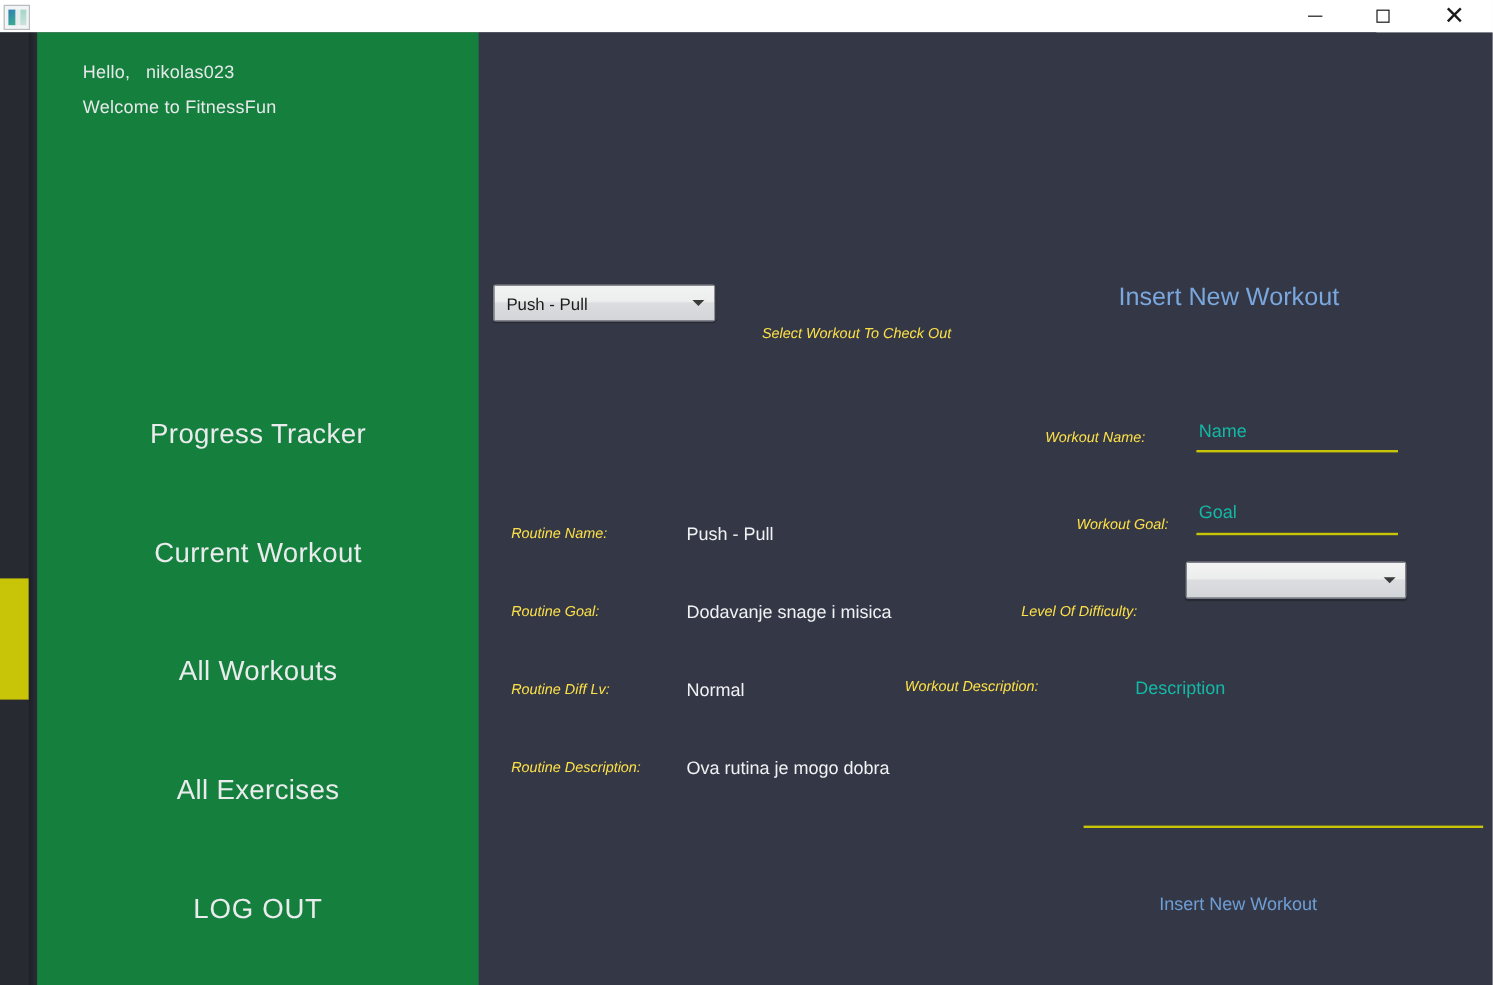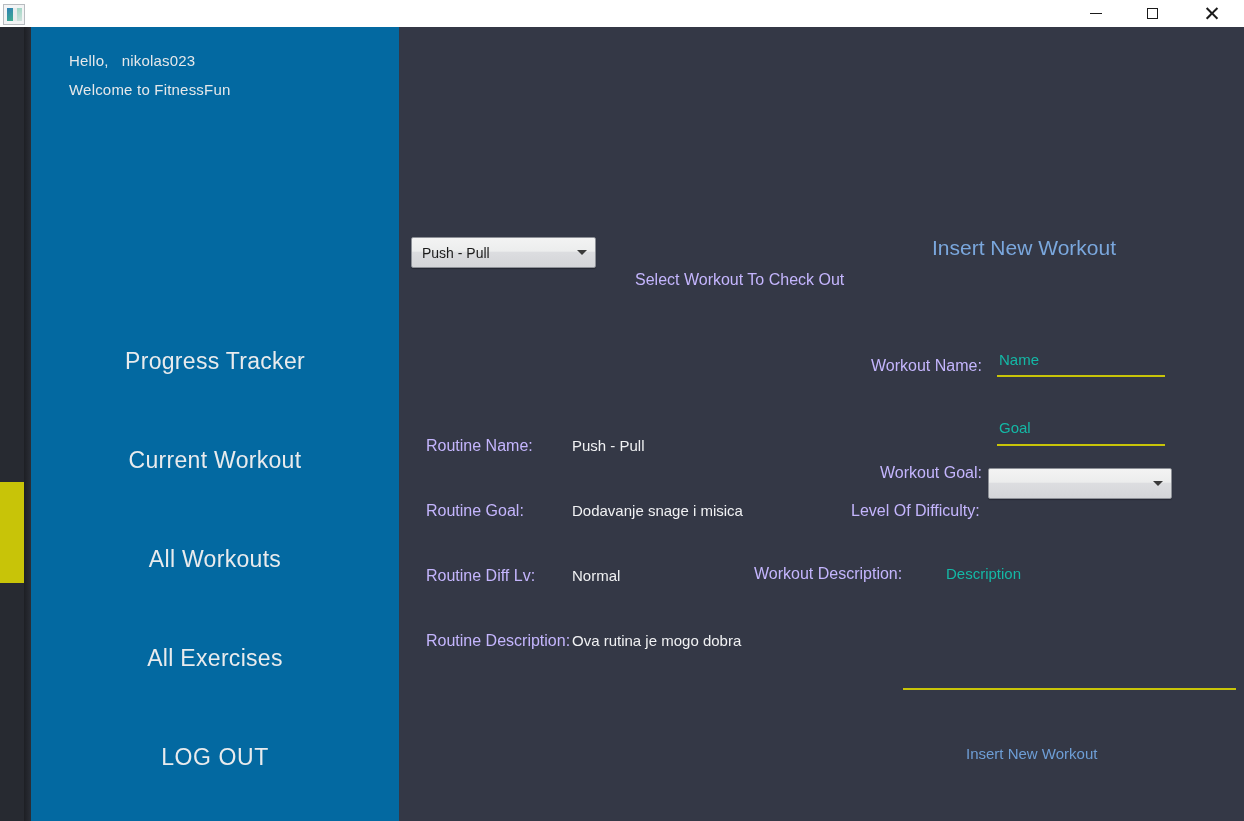--- a/index.html
+++ b/index.html
@@ -59,21 +59,21 @@
   }
   .rail-divider {
     position: absolute; left: 24px; top: 0;
     width: 7px; height: 794px;
     background: linear-gradient(to right,#1d1f24,#2b2e36);
   }
 
   
   .sidebar {
     position: absolute; left: 31px; top: 0;
-    width: 368px; height: 794px; background: #0369a1;
+    width: 368px; height: 794px; background: #15803d;
   }
   .greeting { position: absolute; left: 38px; top: 25px; }
   .greet-line {
     color: #e6e8ea; font-size: 15px; letter-spacing: .2px;
     margin-bottom: 12px; white-space: pre;
   }
   .nav { position: absolute; left: 0; top: 285px; width: 368px; }
   .nav-item {
     width: 368px; height: 99px;
     display: flex; align-items: center; justify-content: center;
@@ -109,21 +109,21 @@
     display: block; width: 0; height: 0;
     border-left: 5px solid transparent;
     border-right: 5px solid transparent;
     border-top: 5px solid #3a3a3a;
   }
 
   #workout-combo { left: 12px; top: 210px; width: 185px; }
   #difficulty-combo { left: 589px; top: 441px; width: 184px; }
 
   .accent-label {
-    position: absolute; color: #c4b5fd; font-size: 16px; white-space: nowrap;
+    position: absolute; color: #fde047; font-size: 12px; white-space: nowrap; font-style: italic;
   }
   .value-text {
     position: absolute; color: #f0f1f3; font-size: 15px; white-space: nowrap;
   }
   .placeholder-text {
     position: absolute; color: #14b8a6; font-size: 15px; white-space: nowrap;
   }
   .section-title {
     position: absolute; color: #7aa7dd; font-size: 21px; white-space: nowrap;
   }
@@ -132,21 +132,21 @@
   }
   .link-btn {
     position: absolute; color: #6e9ed6; font-size: 15px;
     white-space: nowrap; cursor: pointer;
   }
 
   #select-workout-label { left: 236px; top: 244px; }
   #insert-title { left: 533px; top: 209px; }
 
   #lbl-name  { left: 472px; top: 330px; }
-  #lbl-goal  { left: 481px; top: 403px; margin-top: 34px; }
+  #lbl-goal  { left: 498px; top: 403px; }
   #lbl-diff  { left: 452px; top: 475px; }
   #lbl-desc  { left: 355px; top: 538px; }
 
   #ph-name { left: 600px; top: 324px; }
   #ph-goal { left: 600px; top: 392px; }
   #ph-desc { left: 506px; top: 538px; margin-left: 41px; }
 
   #ul-name { left: 598px; top: 348px; width: 168px; }
   #ul-goal { left: 598px; top: 417px; width: 168px; }
   #ul-desc { left: 504px; top: 661px; width: 333px; }

